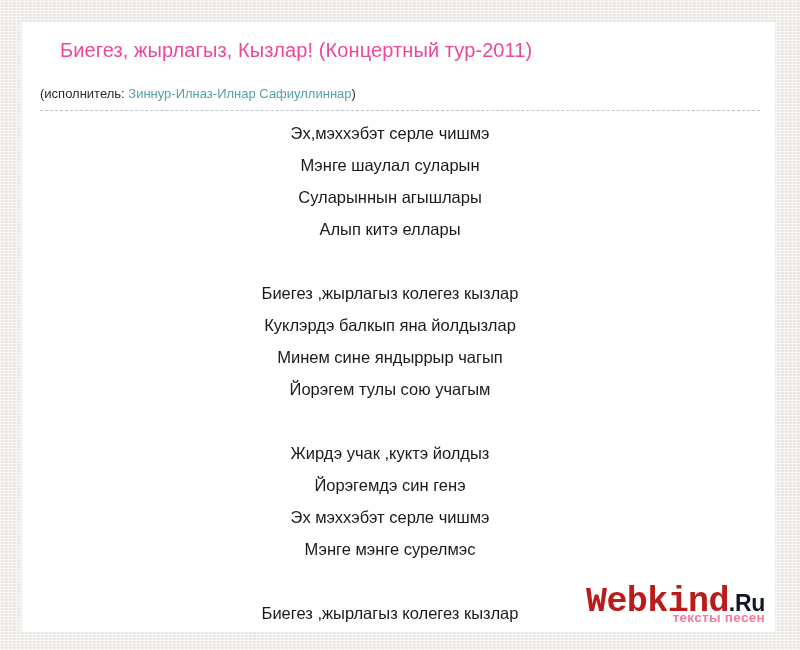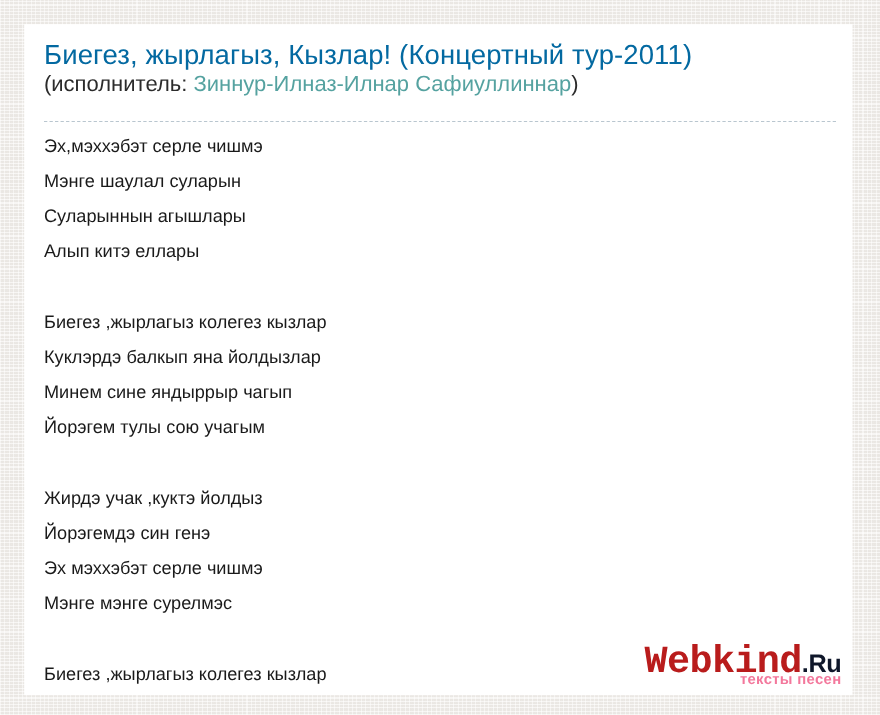--- a/index.html
+++ b/index.html
@@ -32,29 +32,30 @@
   }
 
   
   #song-header {
     position: absolute;
     left: 18px;
     top: 15px;
     width: 718px;
   }
   #song-title {
-    font-size: 25px;
+    font-size: 20px;
     line-height: 26px;
-    color: #0369a1;
+    color: #ec4899;
     letter-spacing: 0.1px;
     white-space: nowrap;
+    margin-left: 20px;
   }
   #artist-line {
-    margin-top: 5px;
-    font-size: 20px;
+    margin-top: 21px;
+    font-size: 13px;
     line-height: 19px;
     color: #2b2b2b;
     white-space: nowrap;
   }
   #artist-link {
     color: #55a2a0;
     text-decoration: none;
     cursor: pointer;
   }
   #header-divider {
@@ -72,20 +73,21 @@
     left: 18px;
     top: 95px;
     width: 700px;
     font-size: 16.5px;
     line-height: 32px;
     color: #1a1a1a;
     white-space: pre-wrap;
   }
   .lyrics-stanza {
     margin: 0 0 32px 0;
+    text-align: center;
   }
   .lyrics-line {
     white-space: pre;
   }
 
   
   #site-logo {
     position: absolute;
     right: 10px;
     bottom: 8px;

